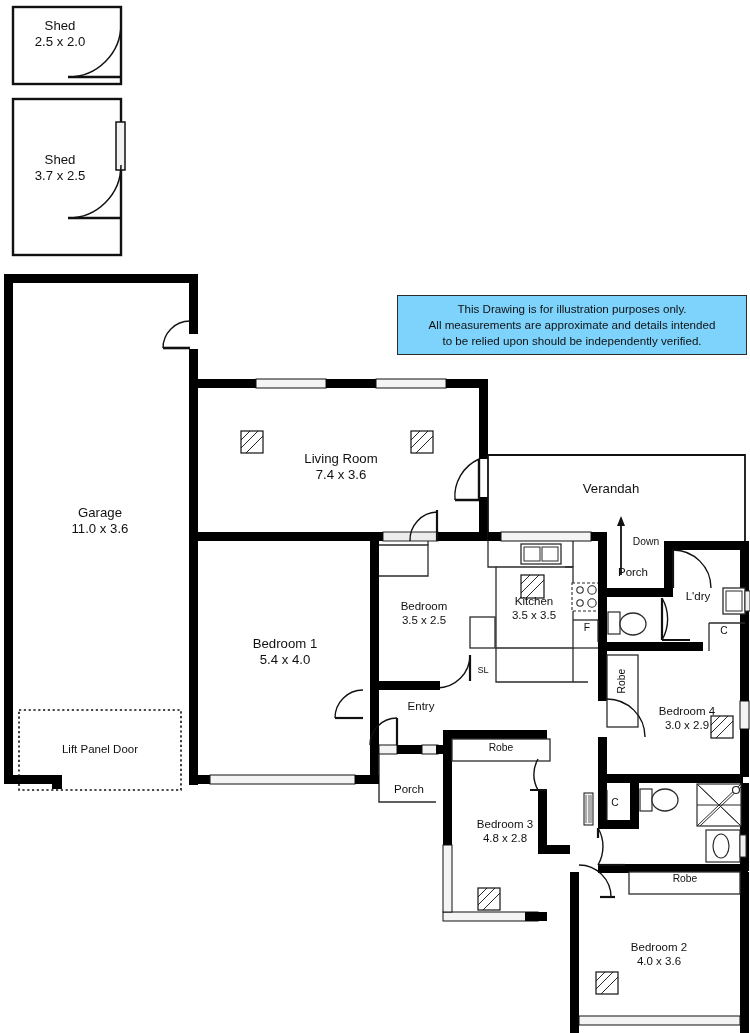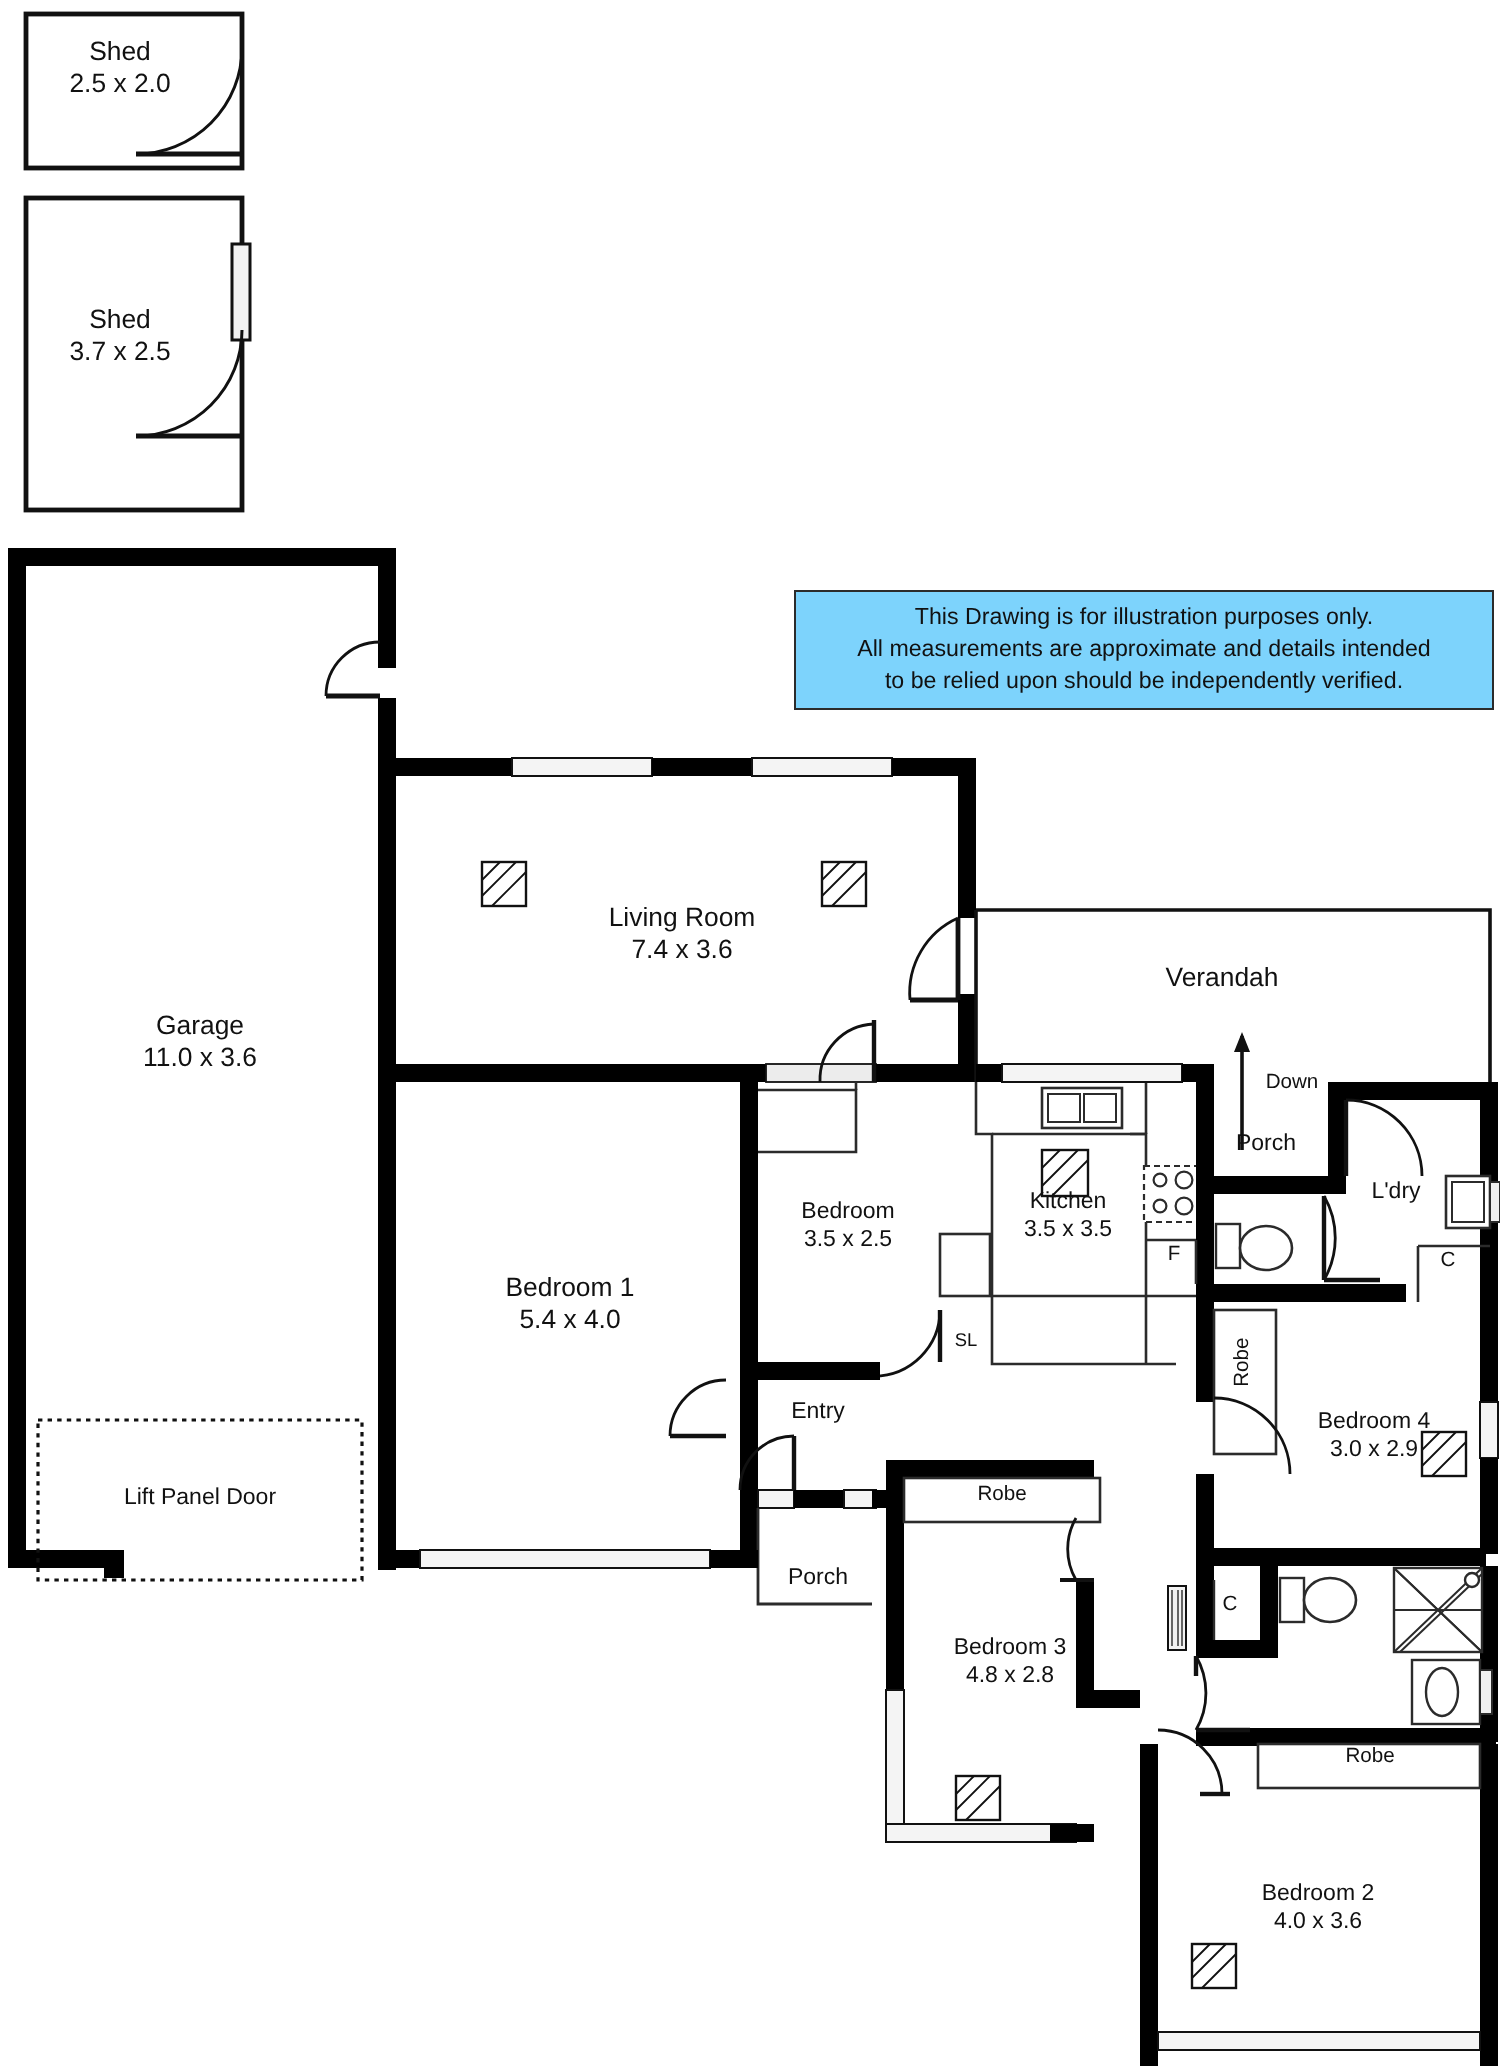--- a/index.html
+++ b/index.html
@@ -427,21 +427,21 @@
 
   <div class="lbl f13 rot" style="left:599px; top:675px; width:46px;">
     <span>Robe</span>
   </div>
 
   <div class="lbl f15" style="left:632px; top:705px; width:110px;">
     <span class="nm">Bedroom 4</span>
     <span class="dim">3.0 x 2.9</span>
   </div>
 
-  <div class="lbl f15" style="left:381px; top:700px; width:56px;">
+  <div class="lbl f15" style="left:393px; top:700px; width:56px;">
     <span class="nm">Entry</span>
   </div>
 
   <div class="lbl f15" style="left:381px; top:783px; width:56px;">
     <span class="nm">Porch</span>
   </div>
 
   <div class="lbl f13" style="left:468px; top:742px; width:66px;">
     <span>Robe</span>
   </div>

